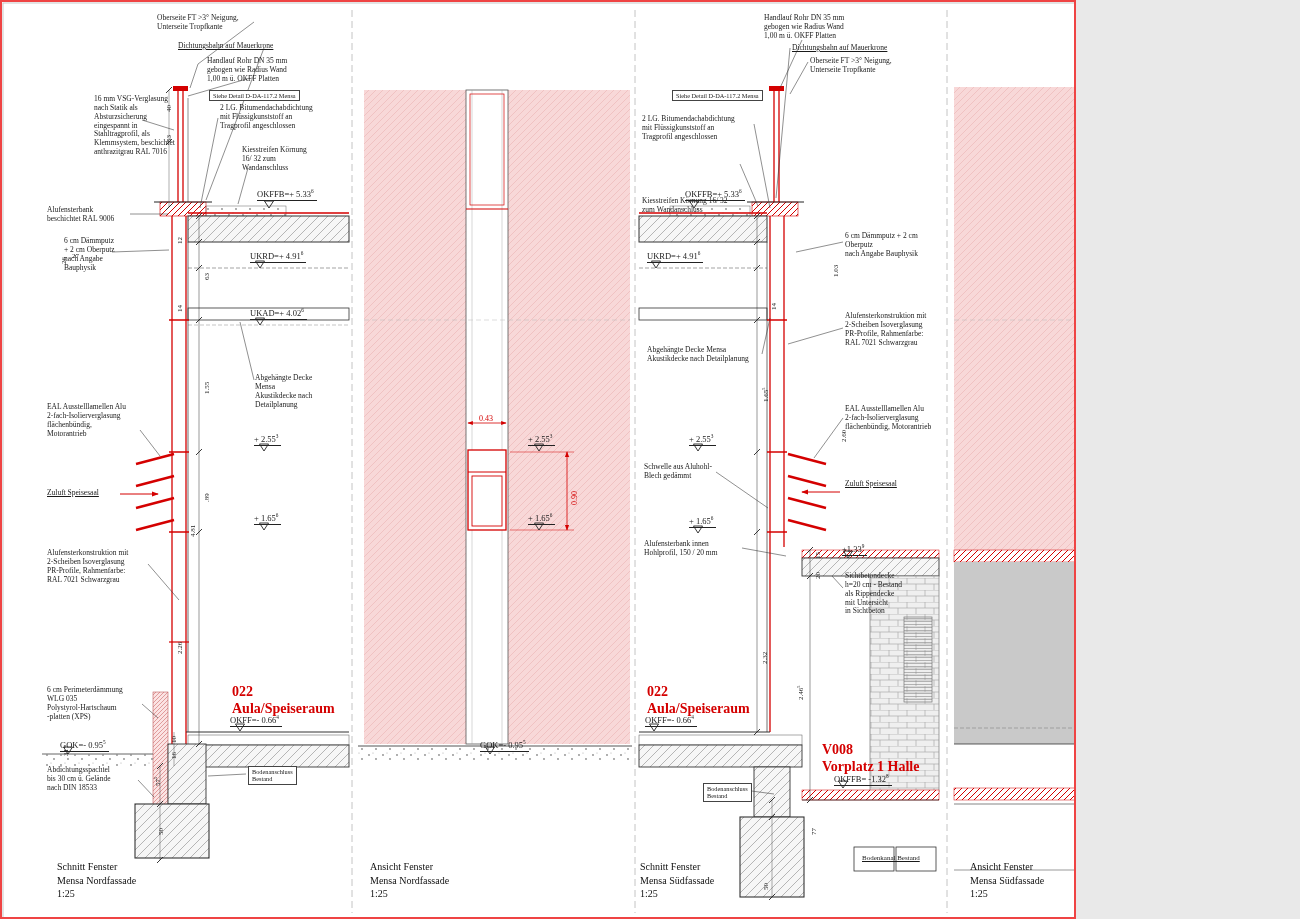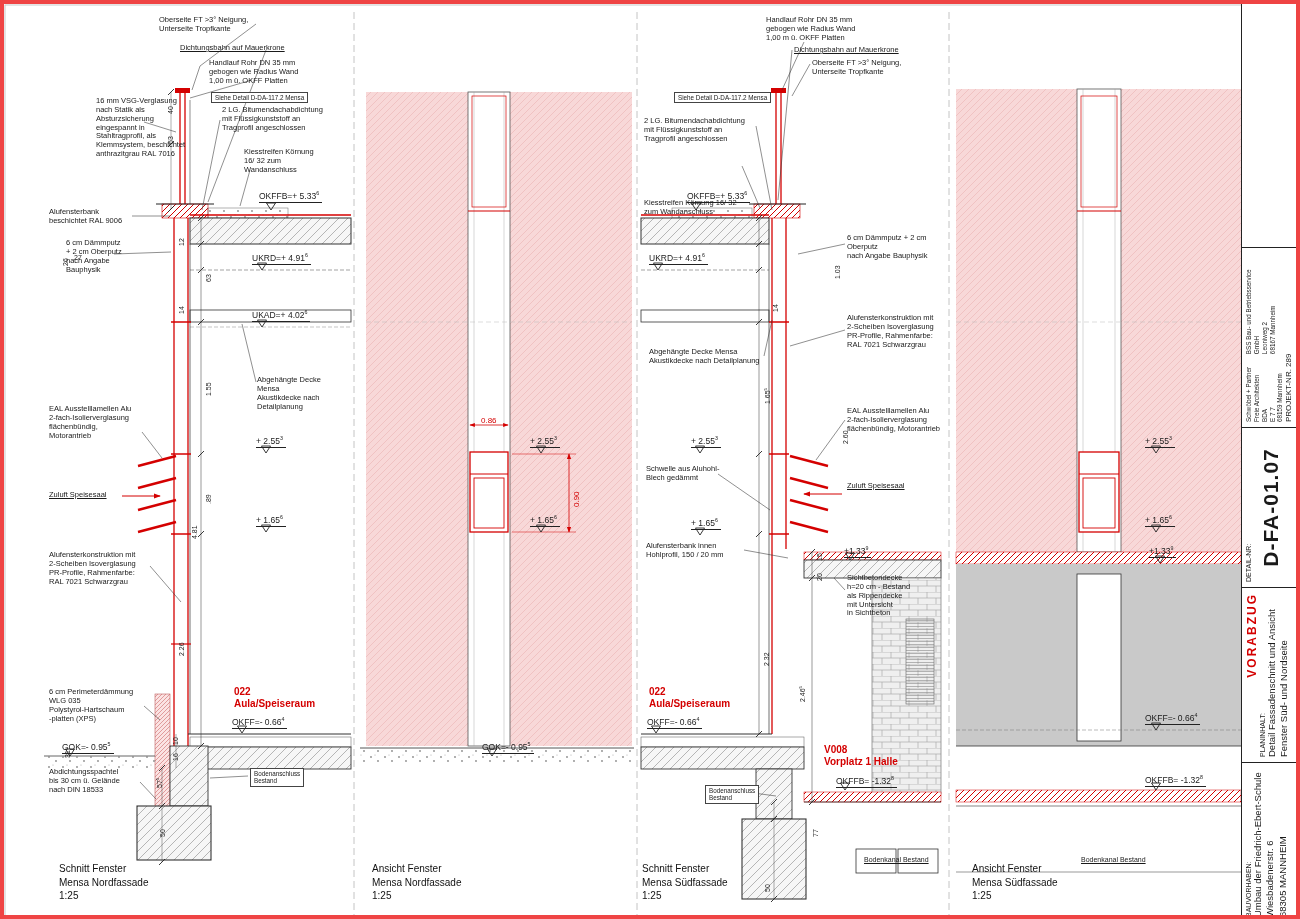--- a/index.html
+++ b/index.html
@@ -1,24 +1,24 @@
 <!DOCTYPE html>
 <html><head>
 <meta charset="utf-8">
 <style>
   html,body{margin:0;padding:0;background:#e9e9e9;}
-  .sheet{position:relative;width:1300px;height:919px;background:#fff;overflow:hidden;
-         font-family:Liberation Sans, sans-serif;color:#1a1a1a;border:4px solid #ef4444;box-sizing:border-box;}
+  .sheet{position:relative;width:1076px;height:919px;background:#fff;overflow:hidden;
+         font-family:Liberation Serif, serif;color:#1a1a1a;border:2px solid #ef4444;box-sizing:border-box;}
   svg.draw{position:absolute;left:0;top:0;z-index:1;}
   .annos{position:absolute;left:0;top:0;width:1300px;height:919px;z-index:2;pointer-events:none;}
   .lbl{position:absolute;font-size:7.5px;line-height:1.18;white-space:nowrap;transform-origin:0 0;}
   .lbl.lvl{font-size:8.5px;border-bottom:1px solid #222;padding:0 3px 1px 0;}
   .lbl.dim{font-size:7px;color:#222;}
   .lbl.red{color:#d40000;}
-  .lbl.room{color:#d40000;font-size:10px;font-weight:bold;}
+  .lbl.room{color:#d40000;font-size:14px;font-weight:bold;}
   .lbl.u{text-decoration:underline;}
   .lbl.box{border:1px solid #444;background:#fff;padding:1px 3px;font-size:6.3px;}
   .lbl.ttl{font-size:10px;line-height:1.35;color:#111;}
   sup{font-size:0.62em;}
   
   .tb{position:absolute;left:1237px;top:919px;width:919px;height:63px;
       transform:rotate(-90deg);transform-origin:0 0;z-index:3;background:#fff;display:flex;
       border-top:1.4px solid #222;border-bottom:1.4px solid #222;border-left:1.4px solid #222;box-sizing:border-box;}
   .tb-sec{height:100%;box-sizing:border-box;border-right:1.1px solid #222;padding:3px 5px;
           display:flex;flex-direction:column;overflow:hidden;}
@@ -317,21 +317,21 @@
       <div class="lbl dim" style="left: 174px; top: 310px; transform: rotate(-90deg);">14</div>
       <div class="lbl dim" style="left: 201px; top: 392px; transform: rotate(-90deg);">1.55</div>
       <div class="lbl dim" style="left: 201px; top: 500px; transform: rotate(-90deg);">.89</div>
       <div class="lbl dim" style="left: 187px; top: 535px; transform: rotate(-90deg);">4.81</div>
       <div class="lbl dim" style="left: 174px; top: 652px; transform: rotate(-90deg);">2.26</div>
       <div class="lbl dim" style="left: 60px; top: 754px; transform: rotate(-90deg);">31</div>
       <div class="lbl dim" style="left: 168px; top: 741px; transform: rotate(-90deg);">10</div>
       <div class="lbl dim" style="left: 168px; top: 757px; transform: rotate(-90deg);">16</div>
       <div class="lbl dim" style="left: 151px; top: 784px; transform: rotate(-90deg);">57<sup>5</sup></div>
       <div class="lbl dim" style="left: 155px; top: 833px; transform: rotate(-90deg);">50</div>
-      <div class="lbl dim red" style="left: 477px; top: 412px; font-size: 8px;">0.86</div>
+      <div class="lbl dim red" style="left: 477px; top: 412px; font-size: 8px;">0.43</div>
       <div class="lbl lvl" style="left: 526px; top: 431px;">+ 2.55<sup>3</sup></div>
       <div class="lbl dim red" style="left: 568px; top: 503px; font-size: 8px; transform: rotate(-90deg);">0.90</div>
       <div class="lbl lvl" style="left: 526px; top: 510px;">+ 1.65<sup>6</sup></div>
       <div class="lbl lvl" style="left: 478px; top: 737px;">GOK=- 0.95<sup>5</sup></div>
       <div class="lbl ttl" style="left: 368px; top: 858px;">Ansicht Fenster<br>Mensa Nordfassade<br>1:25</div>
       <div class="lbl" style="left: 762px; top: 12px;">Handlauf Rohr DN 35 mm<br>gebogen wie Radius Wand<br>1,00 m ü. OKFF Platten</div>
       <div class="lbl u" style="left: 790px; top: 42px;">Dichtungsbahn auf Mauerkrone</div>
       <div class="lbl" style="left: 808px; top: 55px;">Oberseite FT &gt;3° Neigung,<br>Unterseite Tropfkante</div>
       <div class="lbl box" style="left: 670px; top: 88px;">Siehe Detail D-DA-117.2 Mensa</div>
       <div class="lbl" style="left: 640px; top: 113px;">2 LG. Bitumendachabdichtung<br>mit Flüssigkunststoff an<br>Tragprofil angeschlossen</div>

